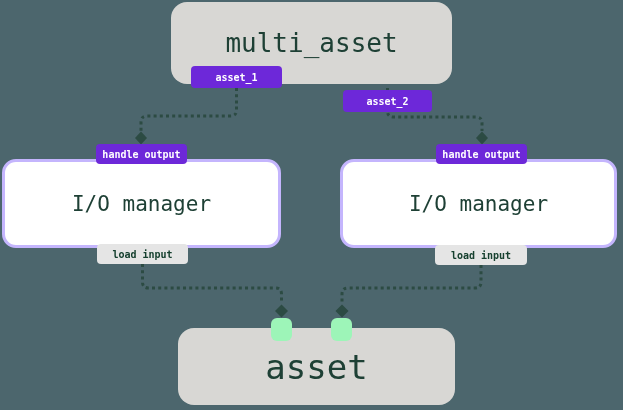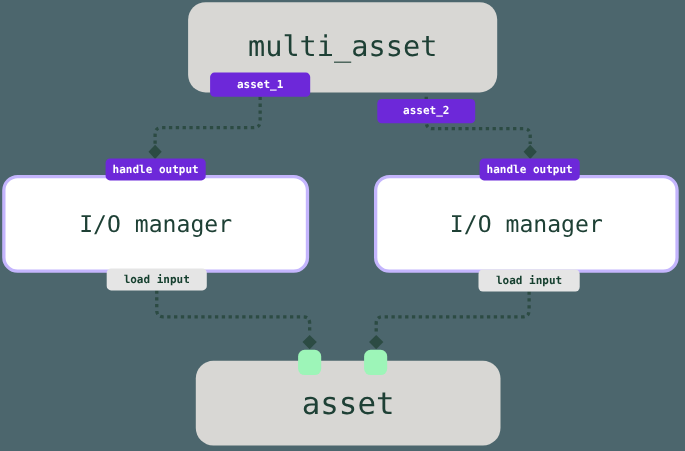--- a/index.html
+++ b/index.html
@@ -14,21 +14,21 @@
   .diamond{fill:#2c4b43;stroke:none;}
   .node{
     position:absolute;display:flex;align-items:center;justify-content:center;
     box-sizing:border-box;z-index:2;color:#1e4035;
   }
   .node-gray{background:#d8d7d4;border-radius:16px;}
   .node-white{background:#ffffff;border:3px solid #c4b5fd;border-radius:14px;}
   .node-multi{left:171px;top:2px;width:281px;height:82px;font-size:26px;font-weight:500;}
   .node-io-left{left:2px;top:159px;width:279px;height:89px;font-size:21px;font-weight:500;}
   .node-io-right{left:340px;top:159px;width:277px;height:89px;font-size:21px;font-weight:500;}
-  .node-asset{left:178px;top:328px;width:277px;height:77px;font-size:28px;font-weight:500;}
+  .node-asset{left:178px;top:328px;width:277px;height:77px;font-size:34px;font-weight:500;}
   .badge{
     position:absolute;display:flex;align-items:center;justify-content:center;
     box-sizing:border-box;z-index:3;border-radius:4px;
     font-size:10px;font-weight:bold;letter-spacing:0px;white-space:nowrap;
   }
   .badge-purple{background:#6d28d9;color:#ffffff;}
   .badge-green{background:#e5e5e5;color:#16402f;}
   .b-asset1{left:191px;top:66px;width:91px;height:22px;}
   .b-asset2{left:343px;top:66px;width:89px;height:22px;margin-top:24px;}
   .b-ho-left{left:96px;top:144px;width:91px;height:20px;}

